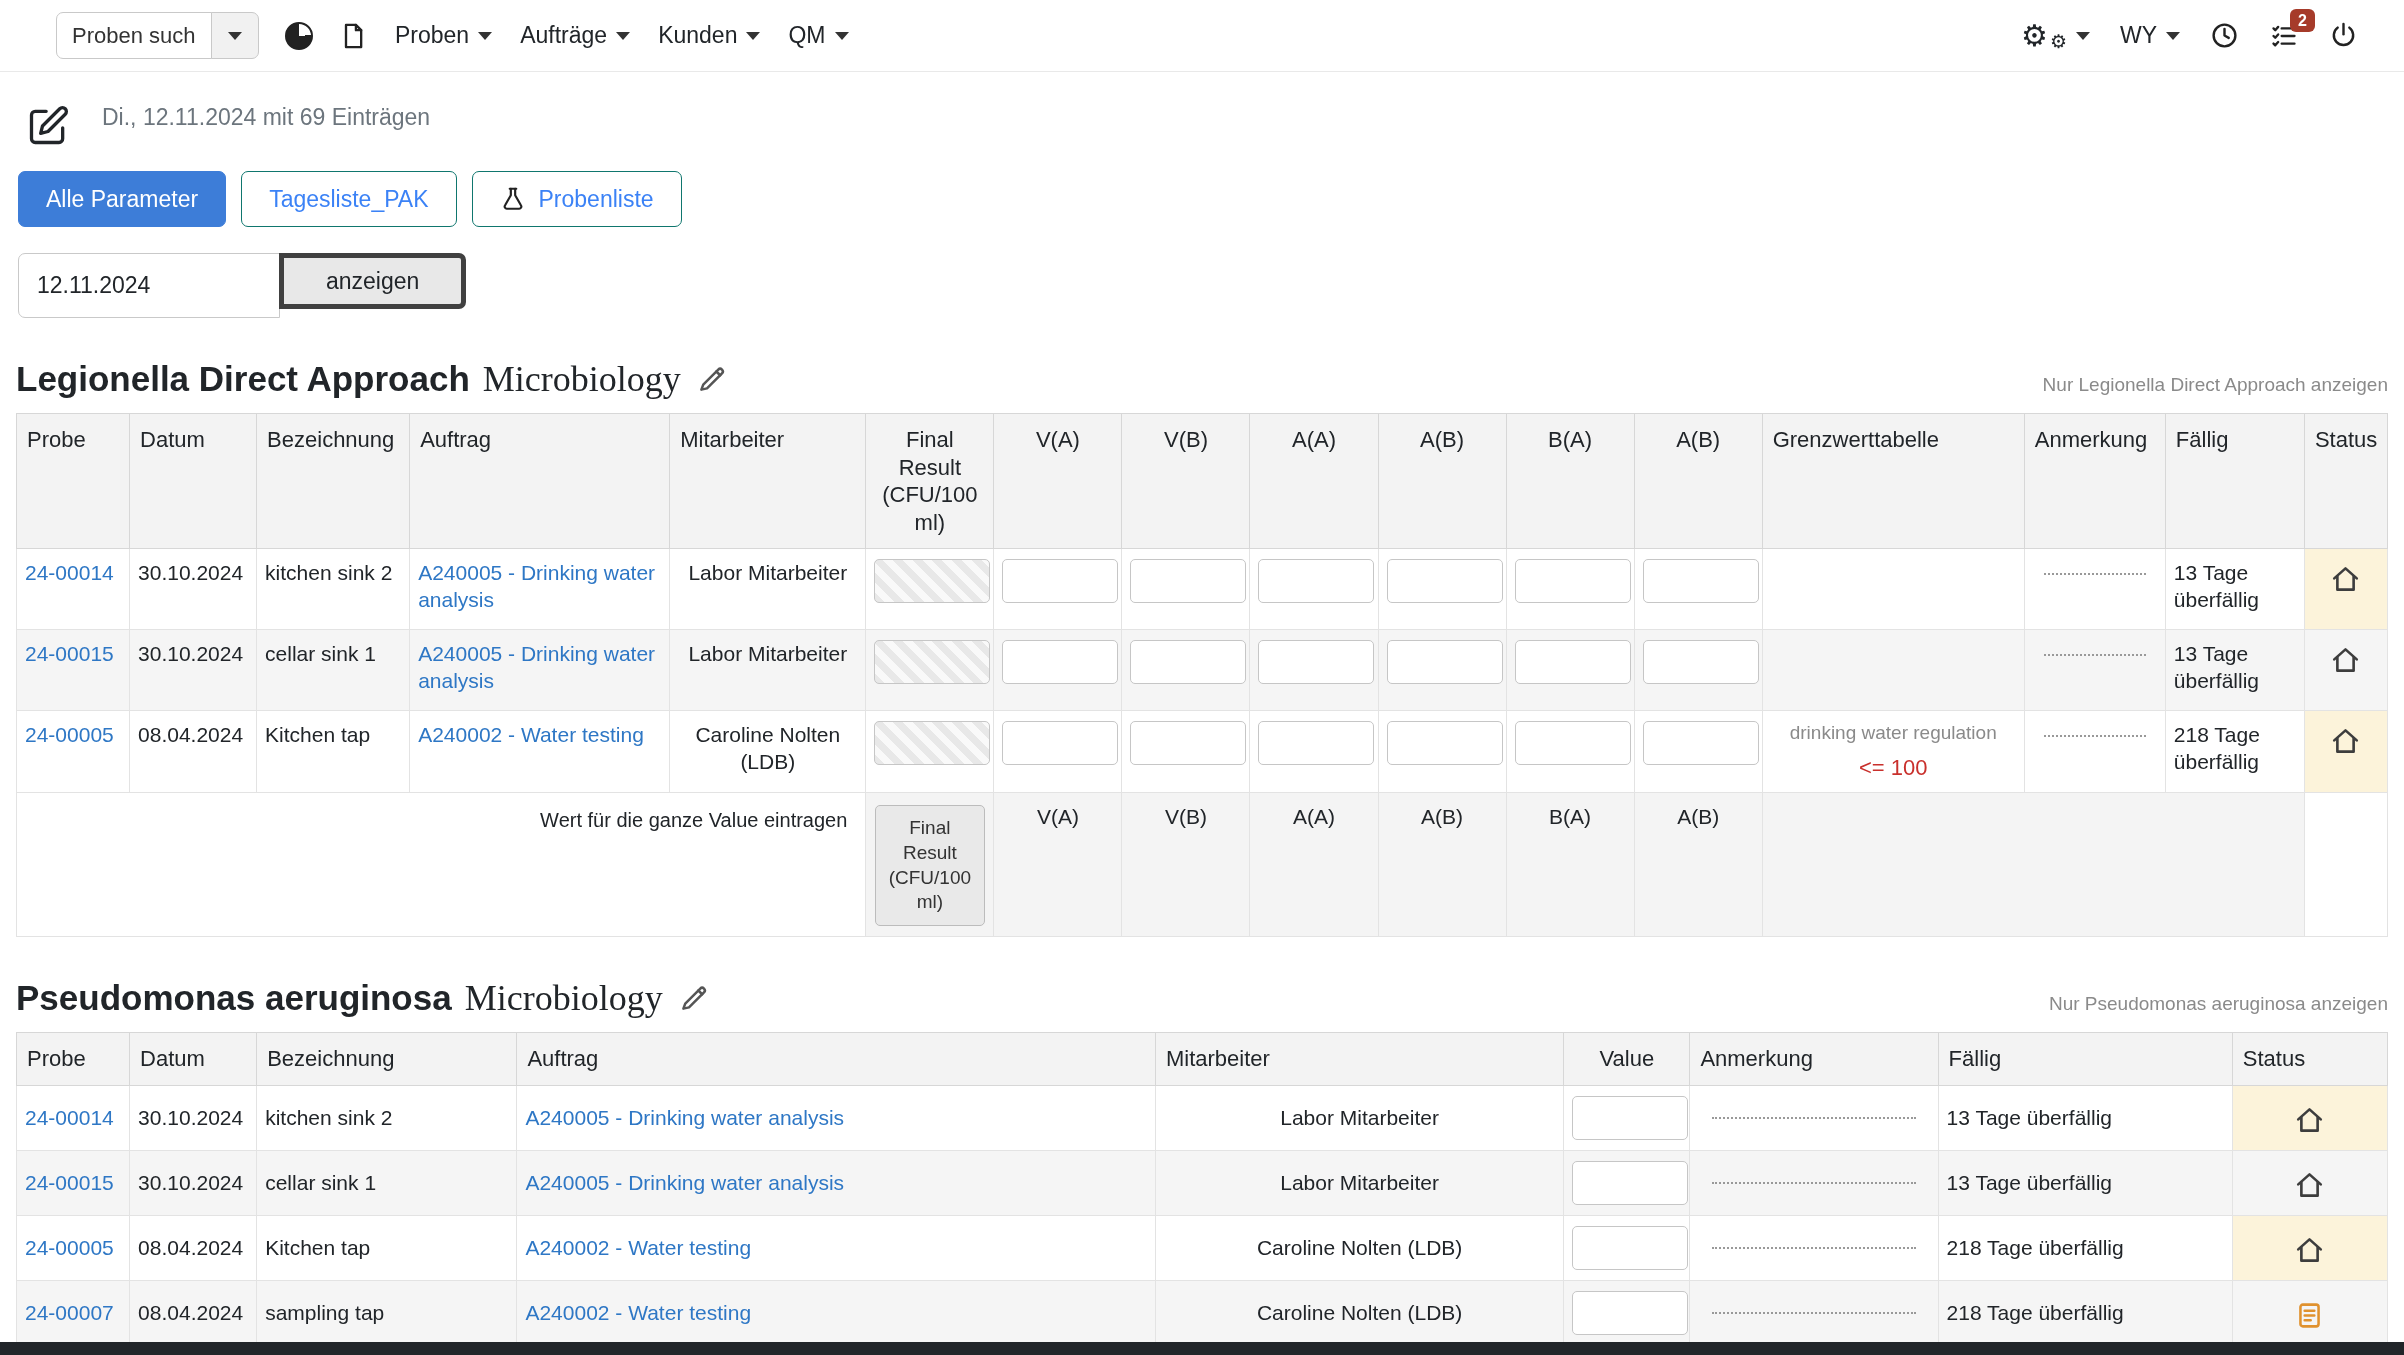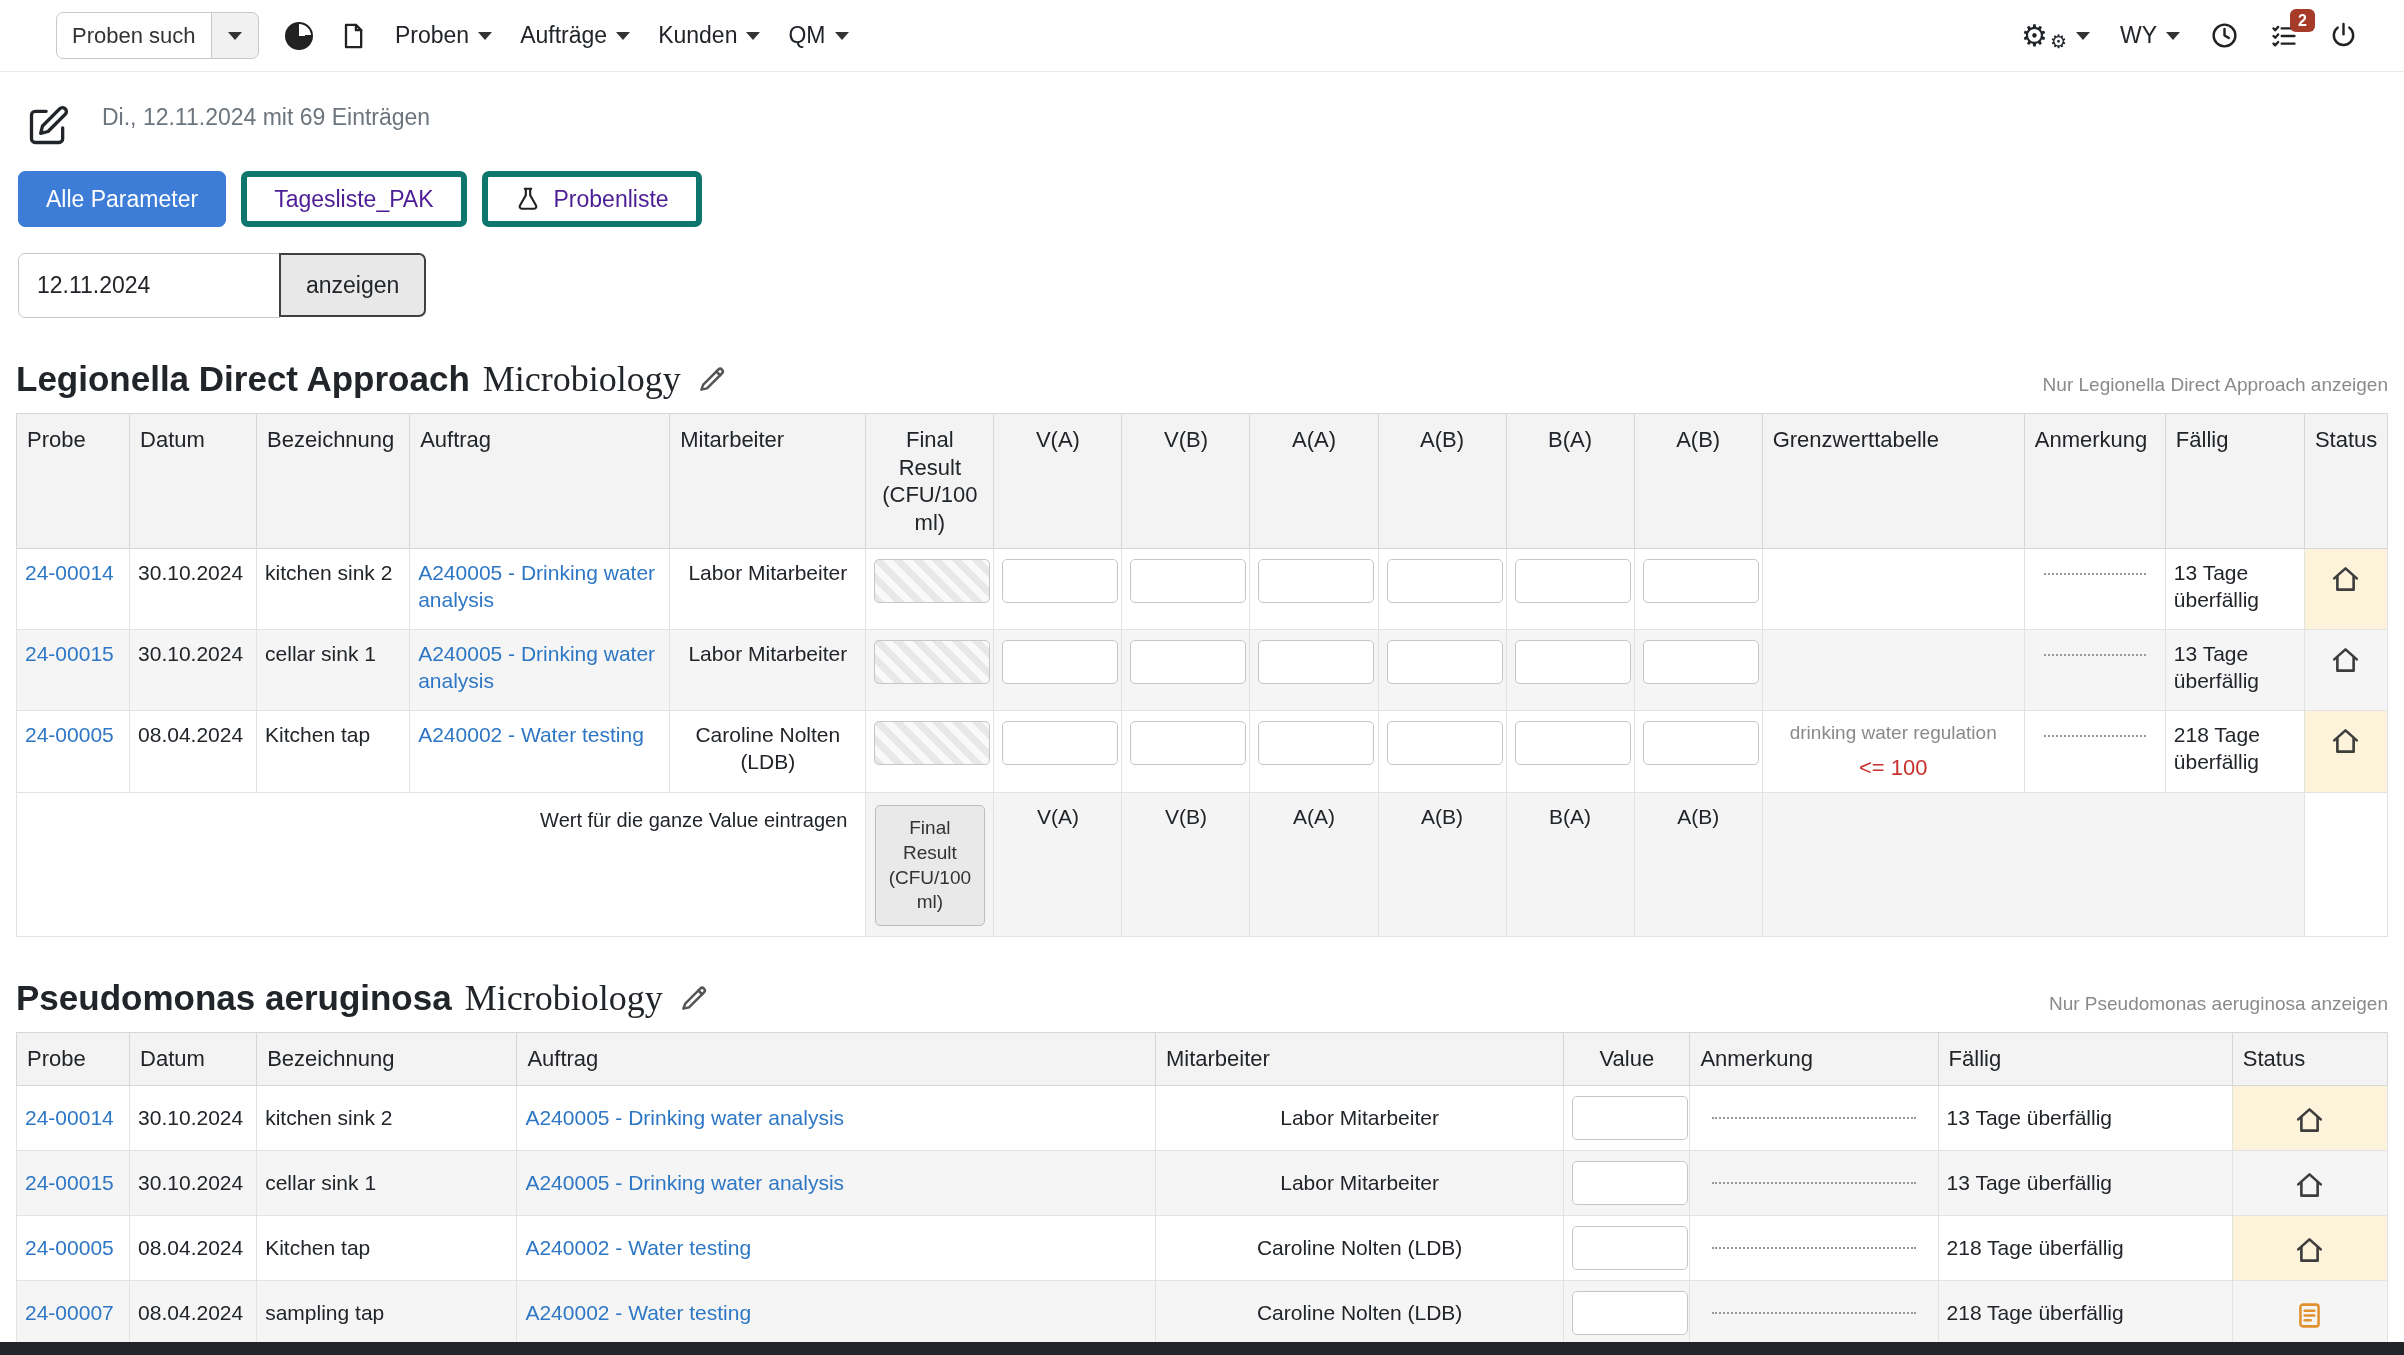--- a/index.html
+++ b/index.html
@@ -26,24 +26,24 @@
 
   
   .content{padding:0 16px;}
   .page-head{display:flex;align-items:baseline;margin-top:32px;padding-left:10px;}
   .title-icon{align-self:center;color:#212529;margin-right:18px;}
   h1{font-size:45px;font-weight:500;letter-spacing:-.3px;}
   .subtitle{font-size:23px;color:#6c757d;margin-left:14px;}
   .filter-buttons{display:flex;gap:15px;margin-top:23px;padding-left:2px;}
   .btn{height:56px;padding:0 27px;font-size:23px;border-radius:7px;display:inline-flex;align-items:center;gap:13px;cursor:pointer;font-family:inherit;}
   .btn-primary{background:#3d7dd8;border:1px solid #3d7dd8;color:#fff;}
-  .btn-light{background:#fff;border:6px solid #0f766e;color:#4c1d95;}
+  .btn-light{background:#fff;border:1px solid #0f766e;color:#3b82f6;}
   .date-row{display:flex;margin-top:26px;padding-left:2px;}
   .date-input{width:262px;height:65px;border:1px solid #c9c9c9;border-radius:7px 0 0 7px;padding:0 18px;font-size:23px;font-family:inherit;color:#212529;}
-  .btn-anzeigen{height:64px;padding:0 25px;background:#e8e8e8;border:2px solid #404040;margin-left:-1px;border-radius:0 7px 7px 0;font-size:23px;font-family:inherit;color:#212529;cursor:pointer;}
+  .btn-anzeigen{height:56px;padding:0 42px;background:#e8e8e8;border:5px solid #404040;margin-left:-1px;border-radius:0 7px 7px 0;font-size:23px;font-family:inherit;color:#212529;cursor:pointer;}
 
   .section-head{display:flex;align-items:baseline;margin-top:40px;}
   .sec-title{font-size:35px;font-weight:600;}
   .sec-cat{font-size:36px;font-weight:400;margin-left:13px;font-family:Liberation Serif, serif;}
   .sec-pencil{color:#555;margin-left:16px;align-self:center;cursor:pointer;}
   .sec-filter{margin-left:auto;font-size:19px;color:#8a8a8a;cursor:pointer;}
 
   
   table.data{width:100%;border-collapse:collapse;table-layout:fixed;margin-top:13px;}
   table.data th{background:#f3f3f3;border:1px solid #d7d7d7;padding:12px 10px;font-size:22px;font-weight:400;text-align:left;vertical-align:top;line-height:1.25;overflow:hidden;}

